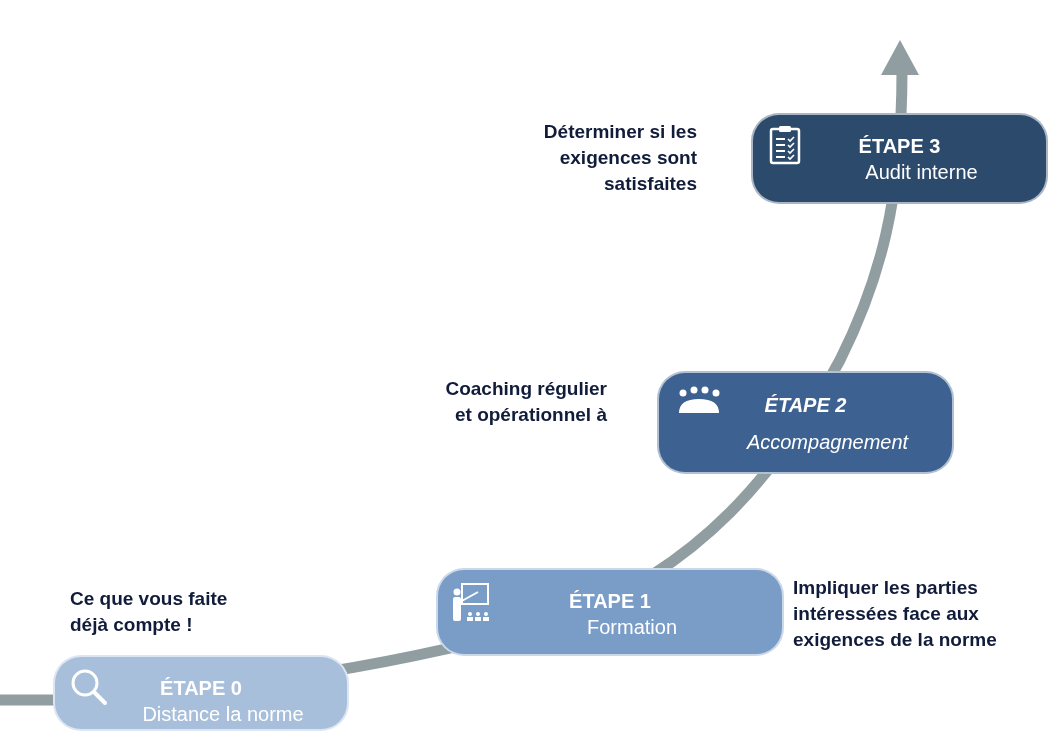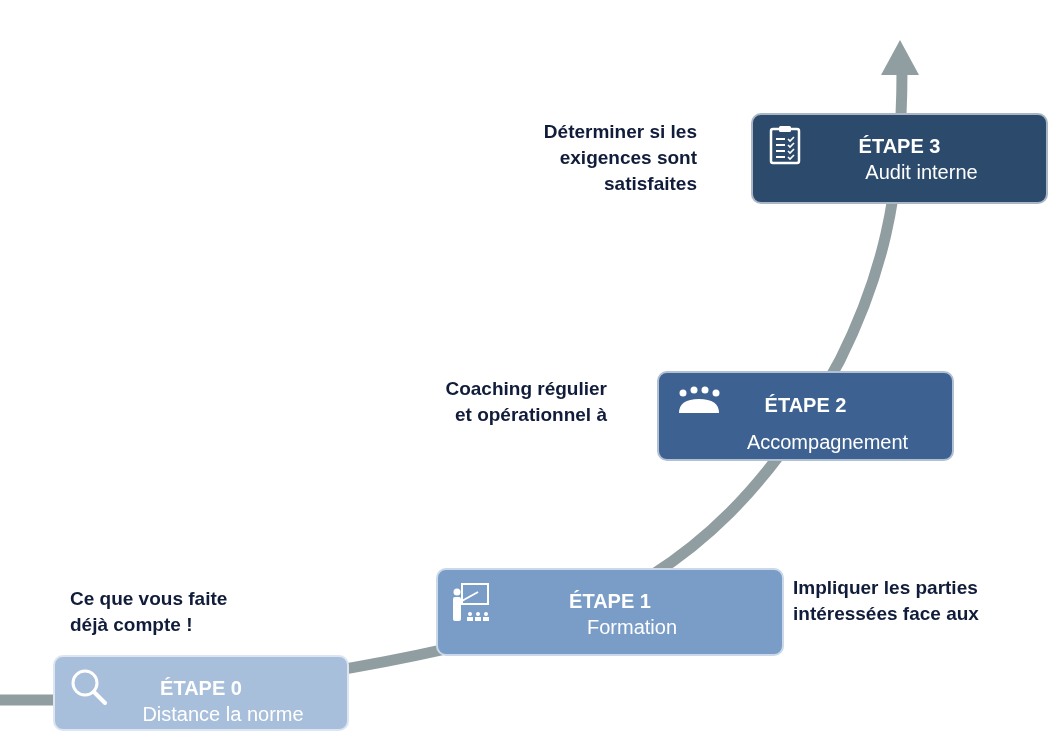--- a/index.html
+++ b/index.html
@@ -1,19 +1,19 @@
 <!DOCTYPE html>
 <html><head>
 <meta charset="utf-8">
 <style>
   html, body { margin:0; padding:0; background:#ffffff; }
   body { width:1056px; height:744px; position:relative; overflow:hidden;
          font-family:"Liberation Sans", sans-serif; }
   #curve { position:absolute; left:0; top:0; width:1056px; height:744px; }
-  .step { position:absolute; border-radius:10px; color:#ffffff; text-align:center;
+  .step { position:absolute; border-radius:28px; color:#ffffff; text-align:center;
           box-sizing:border-box; border:2px solid rgba(255,255,255,0.6); }
   .step .title { position:absolute; left:0; right:0; font-weight:bold; font-size:20px; }
   .step .sub { position:absolute; left:0; right:0; font-size:20px;padding-left:44px; }
   .step .icon { position:absolute; }
   .desc { position:absolute; font-weight:bold; font-size:19px; line-height:26px; color:#101c3a; }
   .desc span { display:block; }
   .right { text-align:right; }
   .left { text-align:left; }
 </style>
 </head>
@@ -49,27 +49,28 @@
       <rect x="25" y="35" width="6" height="4" fill="#fff"></rect>
     <circle cx="36" cy="32" r="2" fill="#fff"></circle>
       <rect x="33" y="35" width="6" height="4" fill="#fff"></rect>
   </svg>
   <div class="title" style="top:20px;">ÉTAPE 1</div>
   <div class="sub" style="top:46px;">Formation</div>
 </div>
 <div class="desc left" style="left:793px; top:575px;">
   <span>Impliquer les parties</span>
   <span>intéressées face aux</span>
+  <span>exigences de la norme</span>
 </div>
 
 <div class="desc right" style="left:380px; width:227px; top:376px;">
   <span>Coaching régulier</span>
   <span>et opérationnel à</span>
 </div>
-<div class="step" style="left:657px; top:371px; width:297px; height:90px; background:#3d6190;">
+<div class="step" style="left:657px; top:371px; width:297px; height:103px; background:#3d6190;font-style:italic;">
   <svg class="icon" style="left:18px; top:12px;" width="44" height="32" viewBox="0 0 44 32">
     <circle cx="6" cy="8" r="3.5" fill="#fff"></circle>
     <circle cx="17" cy="5" r="3.5" fill="#fff"></circle>
     <circle cx="28" cy="5" r="3.5" fill="#fff"></circle>
     <circle cx="39" cy="8" r="3.5" fill="#fff"></circle>
     <path d="M2,28 Q2,14 22,14 Q42,14 42,28 Z" fill="#fff"></path>
   </svg>
   <div class="title" style="top:21px;">ÉTAPE 2</div>
   <div class="sub" style="top:47px;margin-top:11px;">Accompagnement</div>
 </div>

